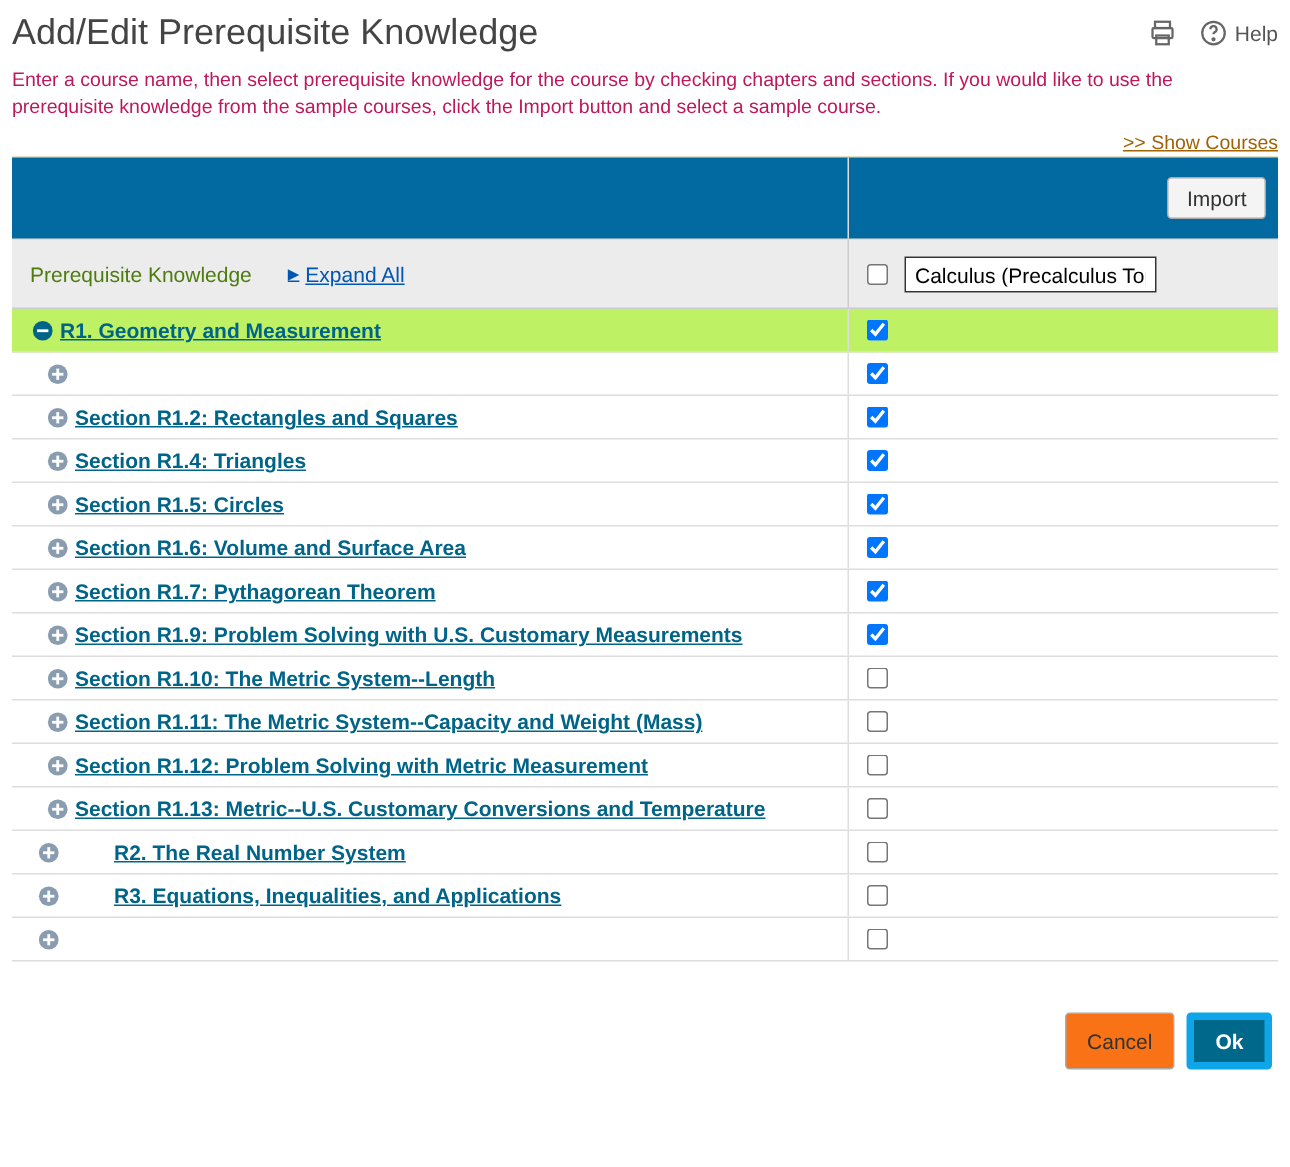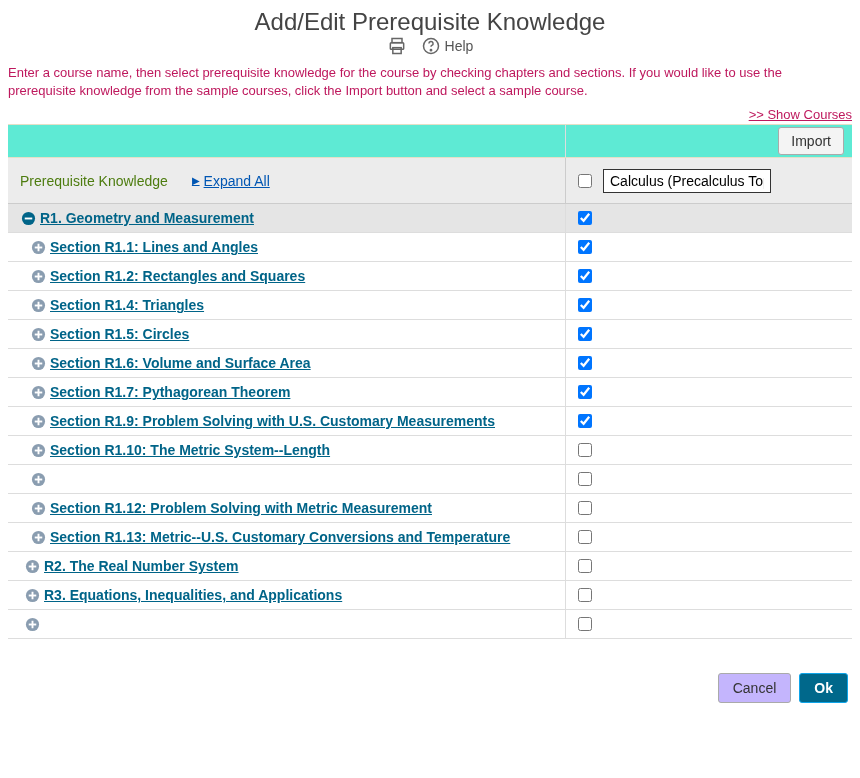--- a/index.html
+++ b/index.html
@@ -6,24 +6,22 @@
     body {
       font-family: "Segoe UI", Arial, sans-serif;
       margin: 0;
       padding: 8px;
       color: #333;
       font-size: 14px;
       width: 860px;
     }
     .header {
       display: flex;
-      align-items: center;
       justify-content: space-between;
       margin-bottom: 8px;
-      flex-direction: column;
     }
     .page-title {
       font-size: 24px;
       font-weight: 400;
       color: #444;
       margin: 0;
     }
     .header-actions {
       display: flex;
       align-items: center;
@@ -41,31 +39,31 @@
       color: #be185d;
       font-size: 13px;
       line-height: 1.4;
       margin-bottom: 6px;
     }
     .show-courses-row {
       text-align: right;
       margin-bottom: 2px;
     }
     .show-courses-link {
-      color: #be185d;
+      color: #a16207;
       text-decoration: underline;
       font-size: 13px;
       cursor: pointer;
     }
     .toolbar-row {
-      background: #5eead4;
+      background: #0369a1;
       border-top: 1px solid #e5dfc7;
       border-bottom: 1px solid #e5dfc7;
       display: flex;
-      height: 34px;
+      height: 56px;
       justify-content: flex-end;
     }
     .toolbar-left {
       flex: 0 0 558px;
       border-right: 1px solid #ddd;
     }
     .toolbar-right {
       flex: 1;
       display: flex;
       justify-content: flex-end;
@@ -134,30 +132,31 @@
       border-right: 1px solid #ddd;
       padding: 4px 0 4px 12px;
     }
     .tree-right {
       flex: 1;
       display: flex;
       align-items: center;
       padding-left: 8px;
     }
     .tree-row.chapter {
-      background: #e5e5e5;
+      background: #bef264;
     }
     .tree-row.chapter .tree-left {
       padding-left: 12px;
     }
     .tree-row.section .tree-left {
       padding-left: 22px;
     }
     .tree-row.chapter-collapsed .tree-left {
       padding-left: 16px;
+      gap: 32px;
     }
     .expand-icon {
       display: inline-flex;
       align-items: center;
       justify-content: center;
       width: 16px;
       height: 16px;
       margin-right: 4px;
       flex-shrink: 0;
     }
@@ -181,26 +180,26 @@
       padding-right: 4px;
     }
     .btn {
       border-radius: 3px;
       padding: 6px 14px;
       font-size: 14px;
       cursor: pointer;
       border: 1px solid #aaa;
     }
     .btn-cancel {
-      background: #c4b5fd;
+      background: #f97316;
       color: #333;
     }
     .btn-ok {
       background: #00688b;
-      border: 1px solid #0ea5e9;
+      border: 5px solid #0ea5e9;
       color: #fff;
       font-weight: 600;
     }
     .triangle-right {
       color: #0056b3;
       font-size: 10px;
     }
   </style>
 </head>
 <body>
@@ -270,21 +269,20 @@
     </div>
     <div class="tree-row section">
       <div class="tree-left">
         <span class="expand-icon">
           <svg width="15" height="15" viewBox="0 0 16 16">
             <circle cx="8" cy="8" r="7" fill="#8a9db0"></circle>
             <rect x="4" y="7" width="8" height="2" fill="#fff"></rect>
             <rect x="7" y="4" width="2" height="8" fill="#fff"></rect>
           </svg>
         </span>
-        <a class="node-link">Section R1.1: Lines and Angles</a>
       </div>
       <div class="tree-right">
         <input type="checkbox" class="checkbox" checked="" style="">
       </div>
     </div>
     <div class="tree-row section">
       <div class="tree-left">
         <span class="expand-icon">
           <svg width="15" height="15" viewBox="0 0 16 16">
             <circle cx="8" cy="8" r="7" fill="#8a9db0"></circle>
@@ -390,20 +388,21 @@
     </div>
     <div class="tree-row section">
       <div class="tree-left">
         <span class="expand-icon">
           <svg width="15" height="15" viewBox="0 0 16 16">
             <circle cx="8" cy="8" r="7" fill="#8a9db0"></circle>
             <rect x="4" y="7" width="8" height="2" fill="#fff"></rect>
             <rect x="7" y="4" width="2" height="8" fill="#fff"></rect>
           </svg>
         </span>
+        <a class="node-link">Section R1.11: The Metric System--Capacity and Weight (Mass)</a>
       </div>
       <div class="tree-right">
         <input type="checkbox" class="checkbox" style="">
       </div>
     </div>
     <div class="tree-row section">
       <div class="tree-left">
         <span class="expand-icon">
           <svg width="15" height="15" viewBox="0 0 16 16">
             <circle cx="8" cy="8" r="7" fill="#8a9db0"></circle>

